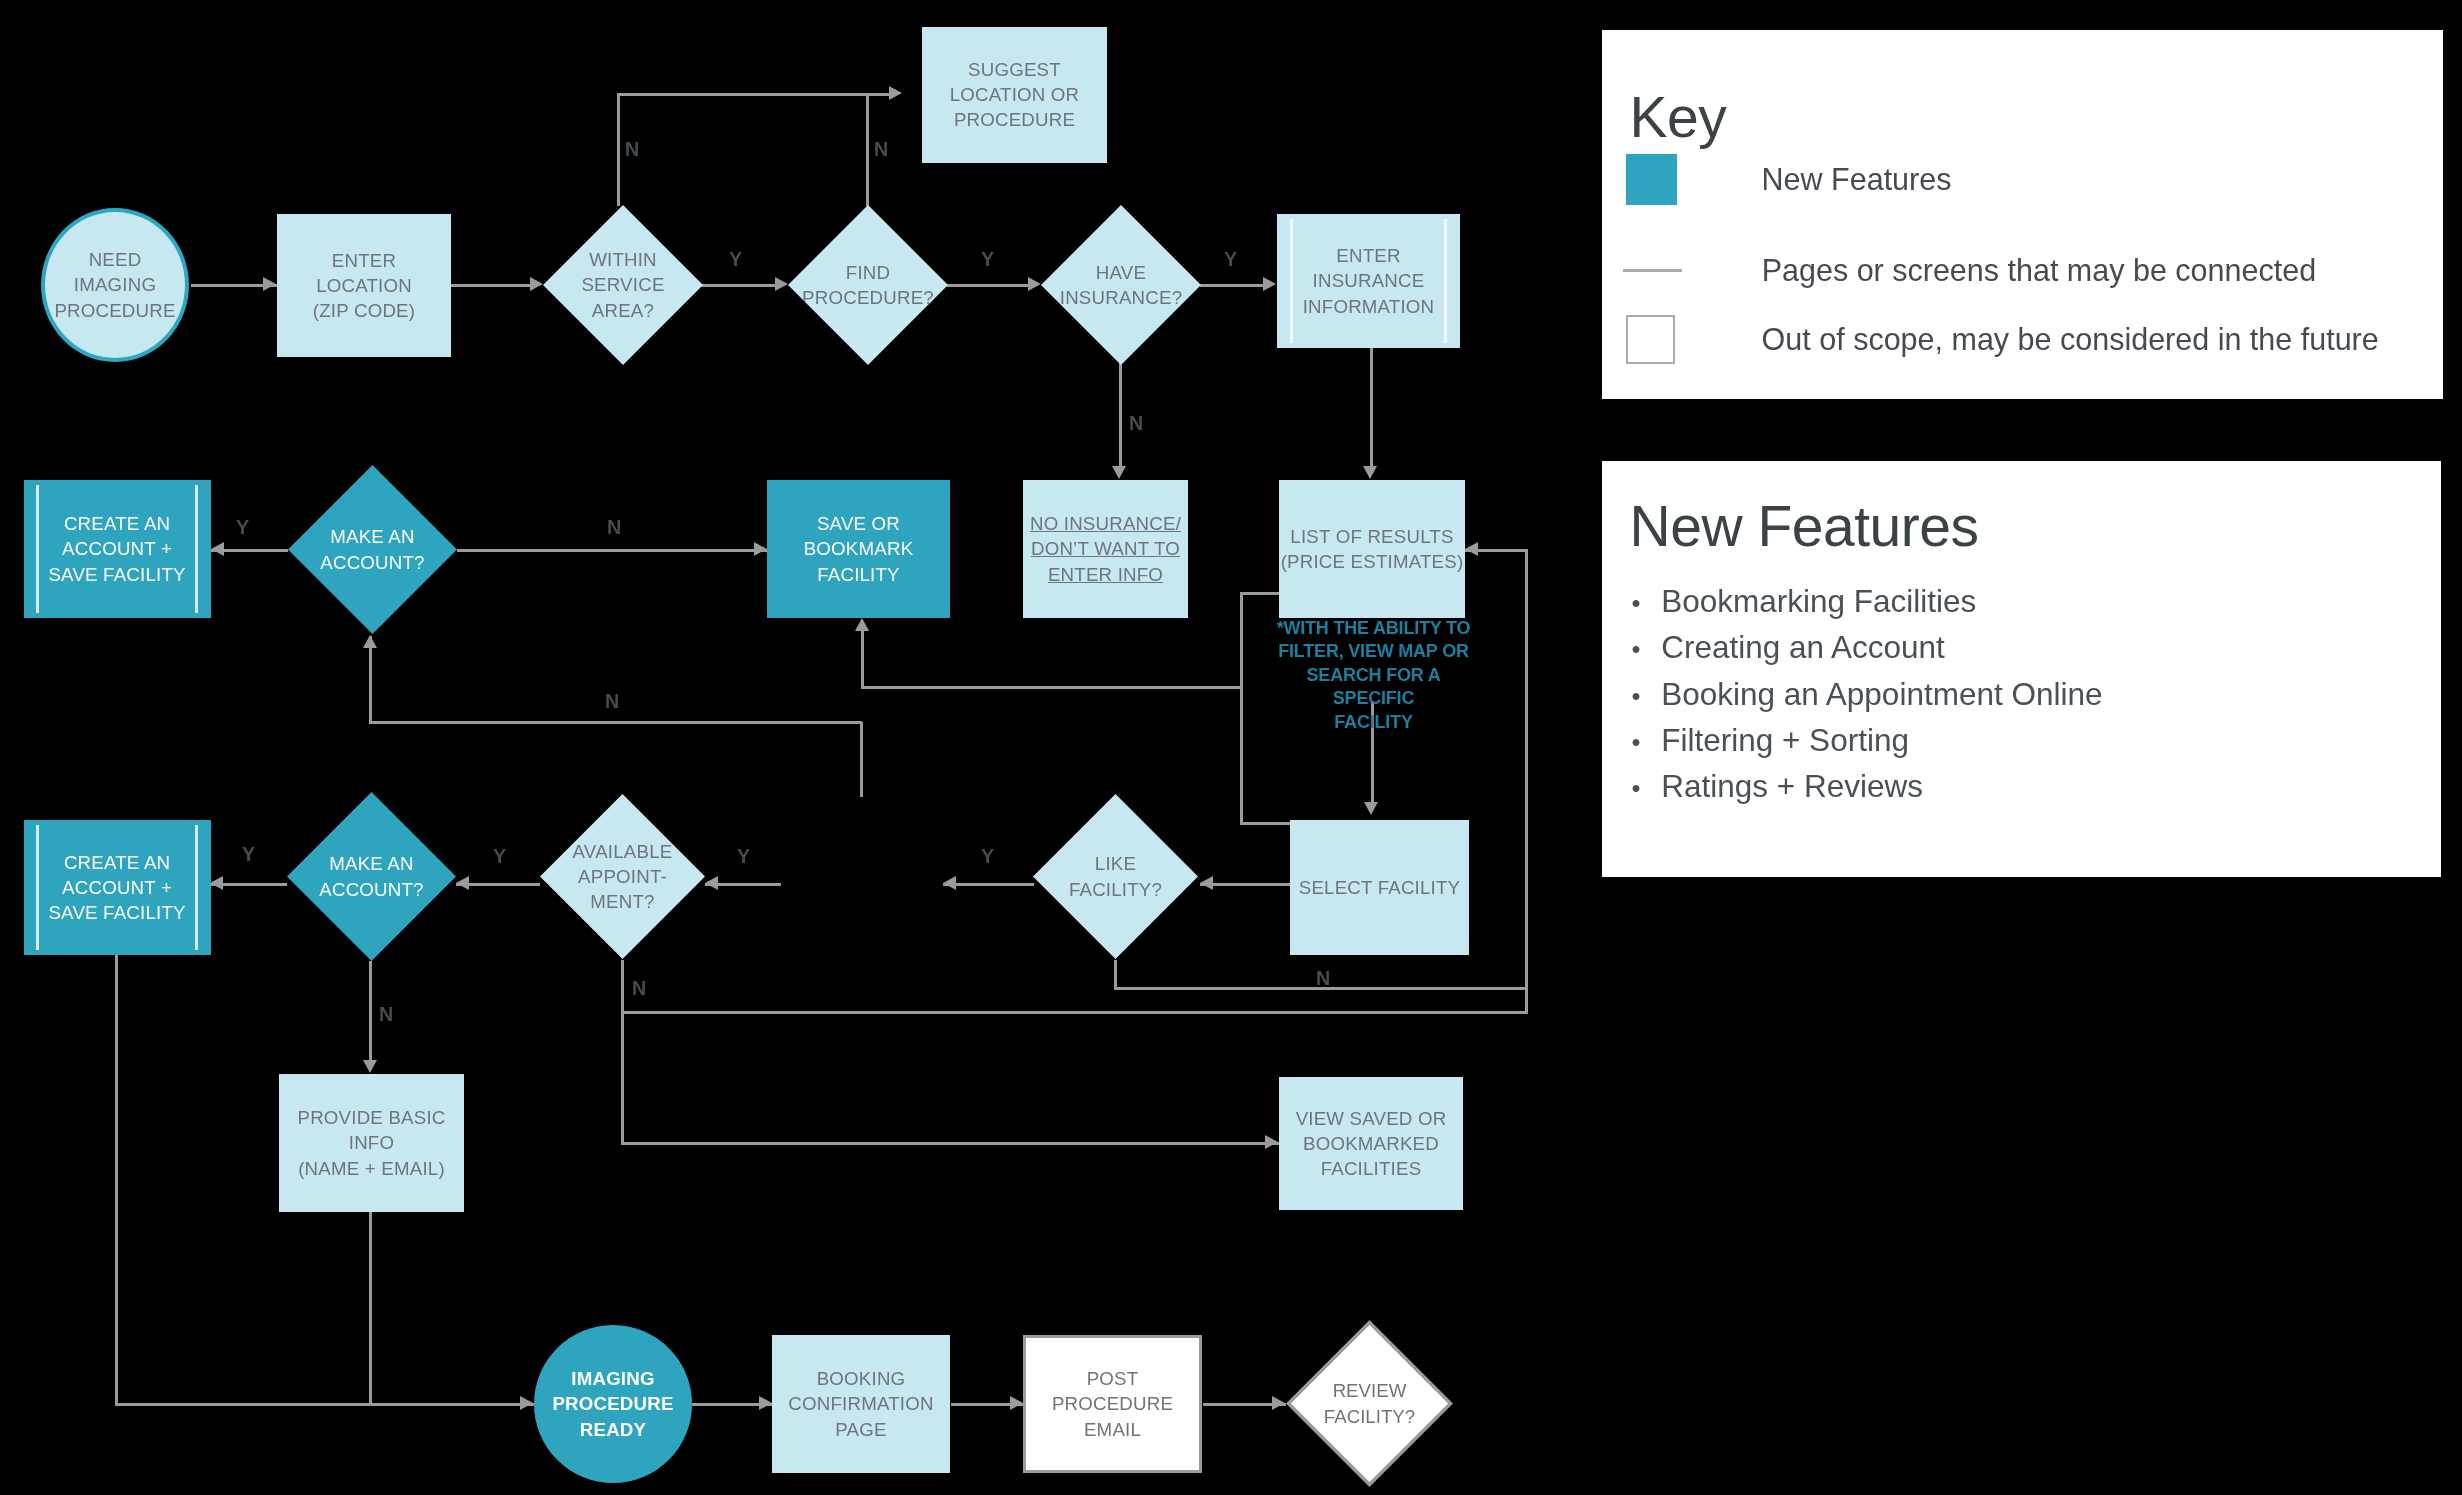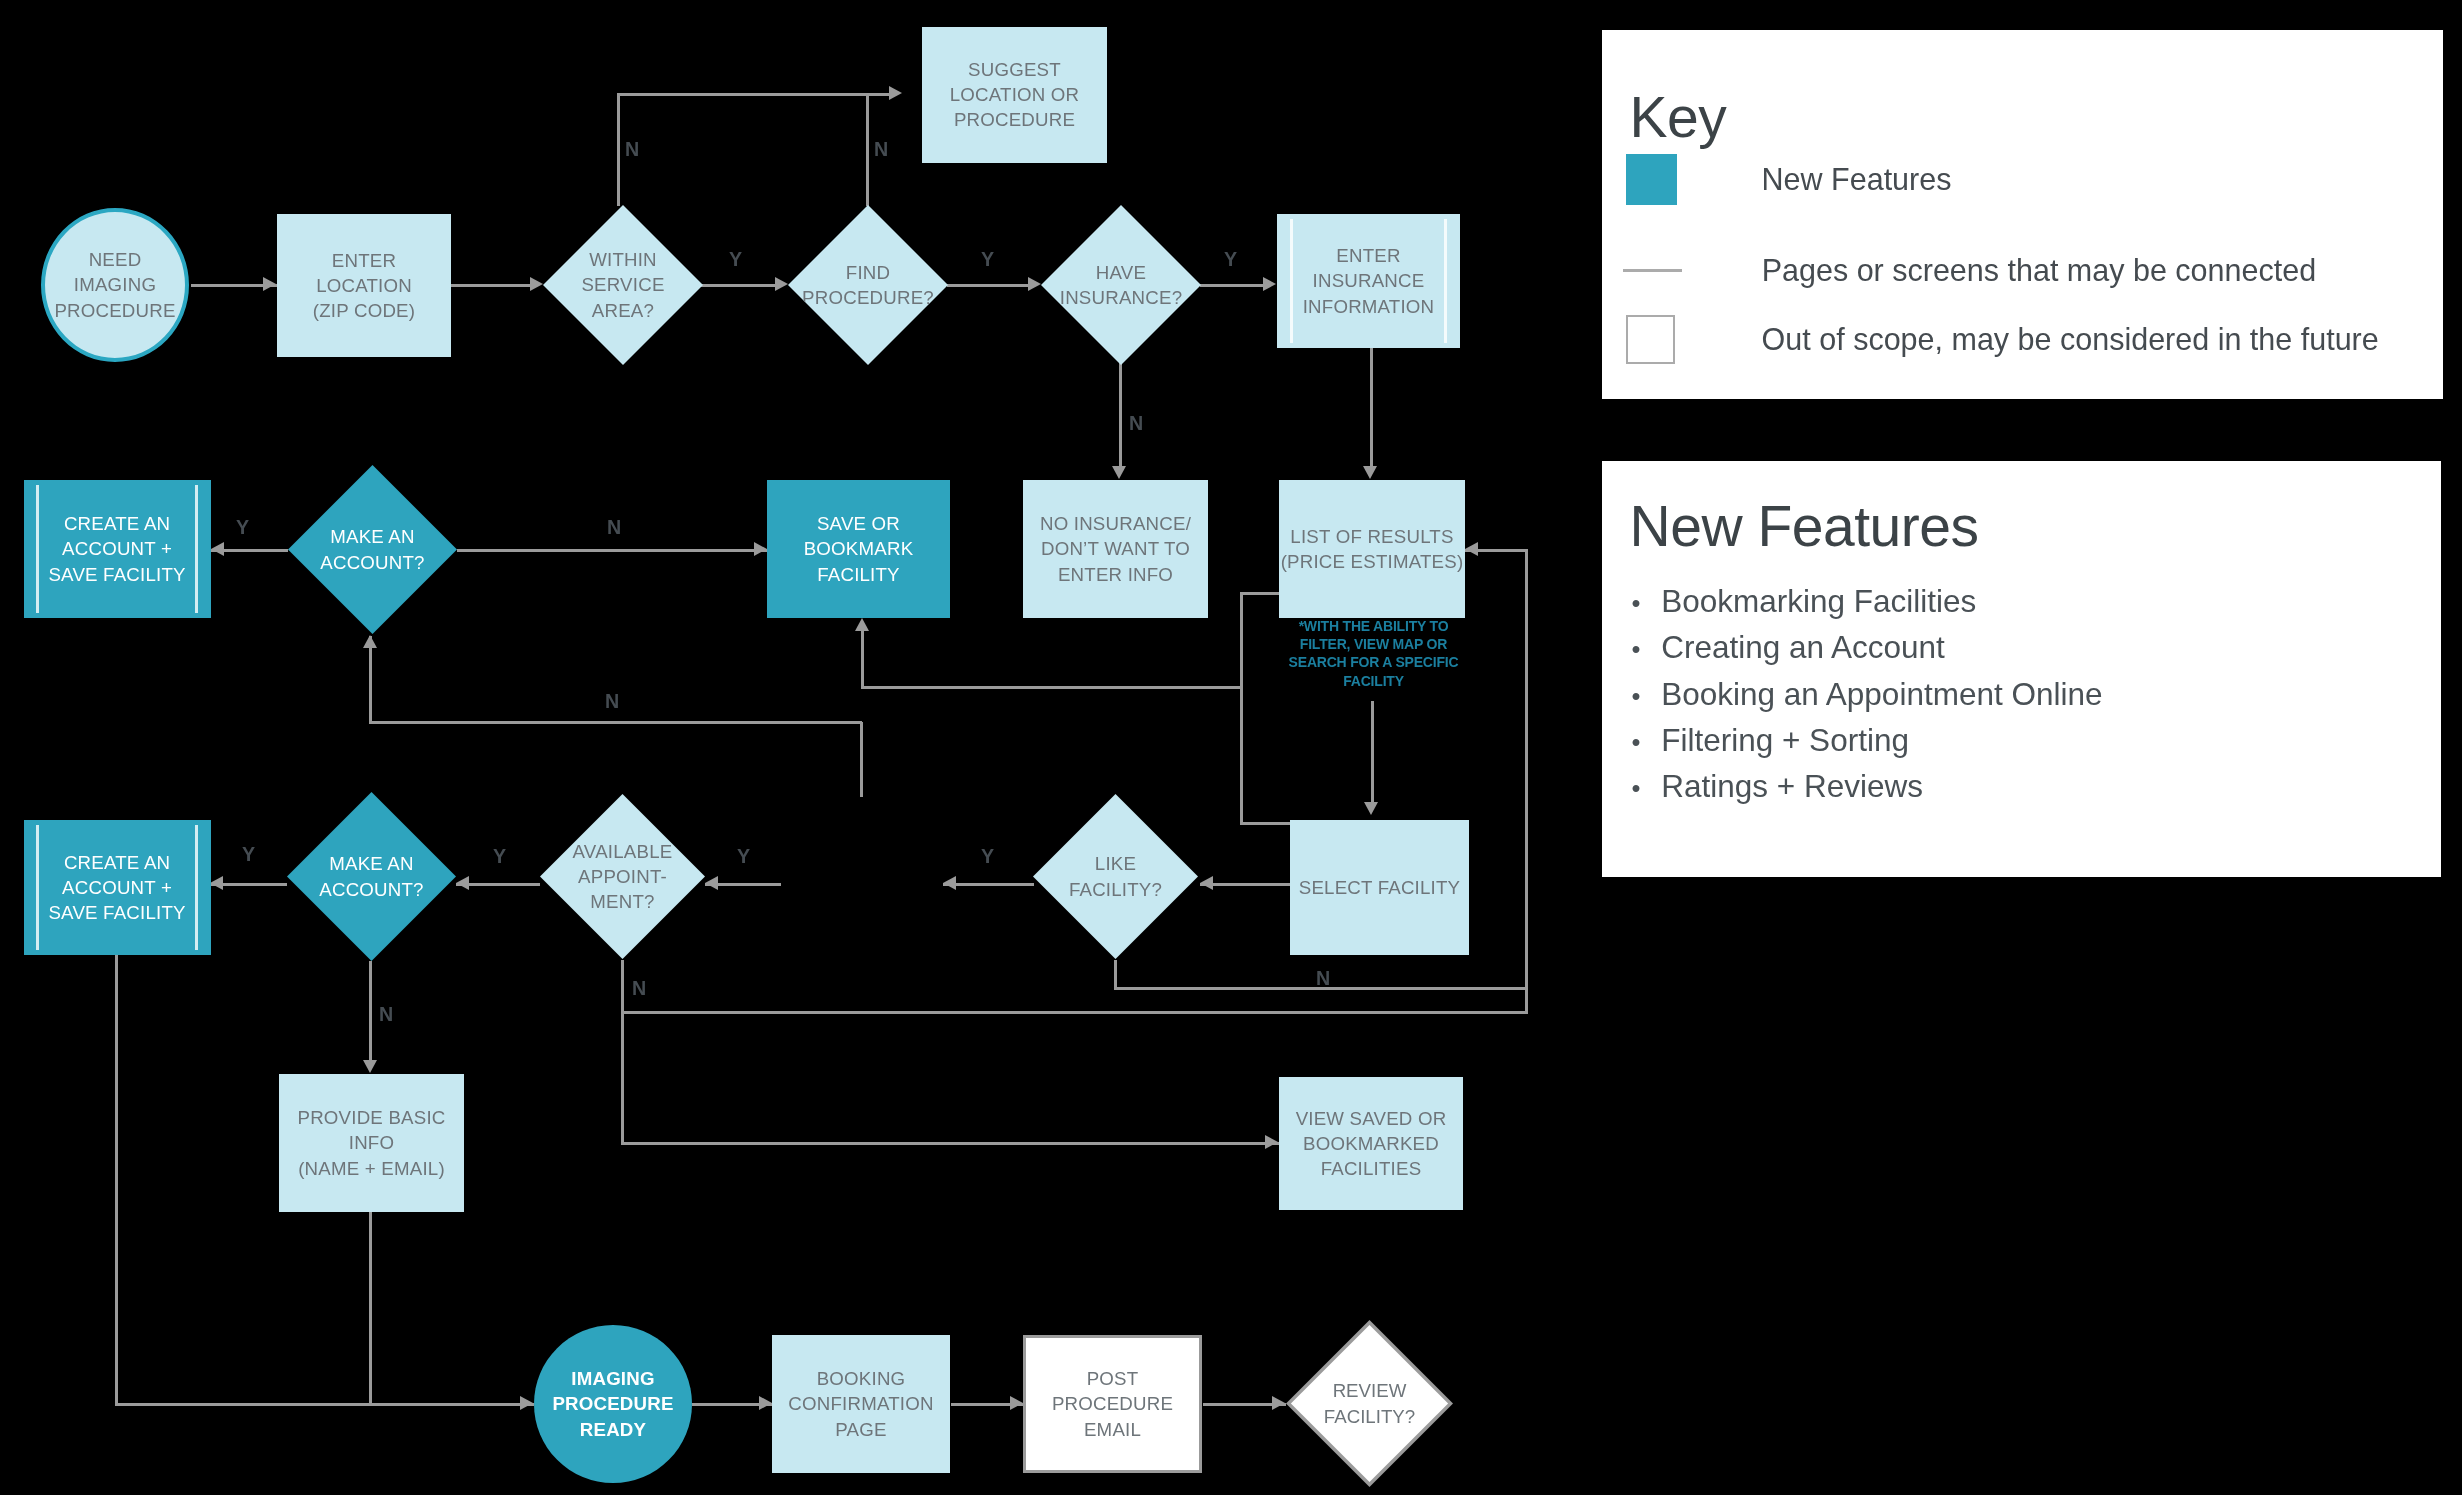--- a/index.html
+++ b/index.html
@@ -31,21 +31,21 @@
   .line{position:absolute;background:#9B9B9B;}
   .h{height:3px;} .v{width:3px;}
   .arrow{position:absolute;width:0;height:0;border-style:solid;}
   .arrow.r{border-width:7.9px 0 7.9px 13.8px;border-color:transparent transparent transparent #9B9B9B;}
   .arrow.l{border-width:7.9px 13.8px 7.9px 0;border-color:transparent #9B9B9B transparent transparent;}
   .arrow.u{border-width:0 7.9px 13.8px 7.9px;border-color:transparent transparent #9B9B9B transparent;}
   .arrow.d{border-width:13.8px 7.9px 0 7.9px;border-color:#9B9B9B transparent transparent transparent;}
   .elabel{position:absolute;font-weight:bold;font-size:19.7px;color:#454C52;}
   
   .annotation{position:absolute;left:1269px;top:617px;width:209px;text-align:center;
-        font-size:14px;font-weight:bold;line-height:1.3;color:#1B7F9F;white-space:pre-line;
+        font-size:18px;font-weight:bold;line-height:1.3;color:#1B7F9F;white-space:pre-line;
         letter-spacing:-0.2px;}
   
   .card{position:absolute;background:#fff;}
   .card-title{position:absolute;color:#3C4347;font-size:57px;letter-spacing:-0.5px;}
   .key-row{position:absolute;display:flex;align-items:center;}
   .key-label{color:#454B50;font-size:30.5px;}
   .swatch-teal{width:51px;height:51px;background:#2EA4BE;}
   .swatch-line{width:59px;height:3px;background:#ABABAB;}
   .swatch-white{width:49px;height:49px;background:#fff;border:2px solid #ABABAB;box-sizing:border-box;}
   .bullet-row{position:absolute;display:flex;align-items:flex-start;color:#4A5156;font-size:31.5px;}
@@ -193,21 +193,21 @@
 ACCOUNT +
 SAVE FACILITY</div>
 
   <div class="node diamond teal" style="left:288px;top:465px;width:169px;height:169px;">MAKE AN
 ACCOUNT?</div>
 
   <div class="node rect-teal" style="left:767px;top:480px;width:183px;height:138px;">SAVE OR
 BOOKMARK
 FACILITY</div>
 
-  <div class="node rect-light" style="left:1023px;top:480px;width:185px;height:138px;">NO INSURANCE/
+  <div class="node rect-light" style="left:1023px;top:480px;width:165px;height:138px;text-decoration:underline;">NO INSURANCE/
 DON’T WANT TO
 ENTER INFO</div>
 
   <div class="node rect-light" style="left:1279px;top:480px;width:186px;height:138px;">LIST OF RESULTS
 (PRICE ESTIMATES)</div>
 
   <div class="annotation">*WITH THE ABILITY TO
 FILTER, VIEW MAP OR
 SEARCH FOR A SPECIFIC
 FACILITY</div>

